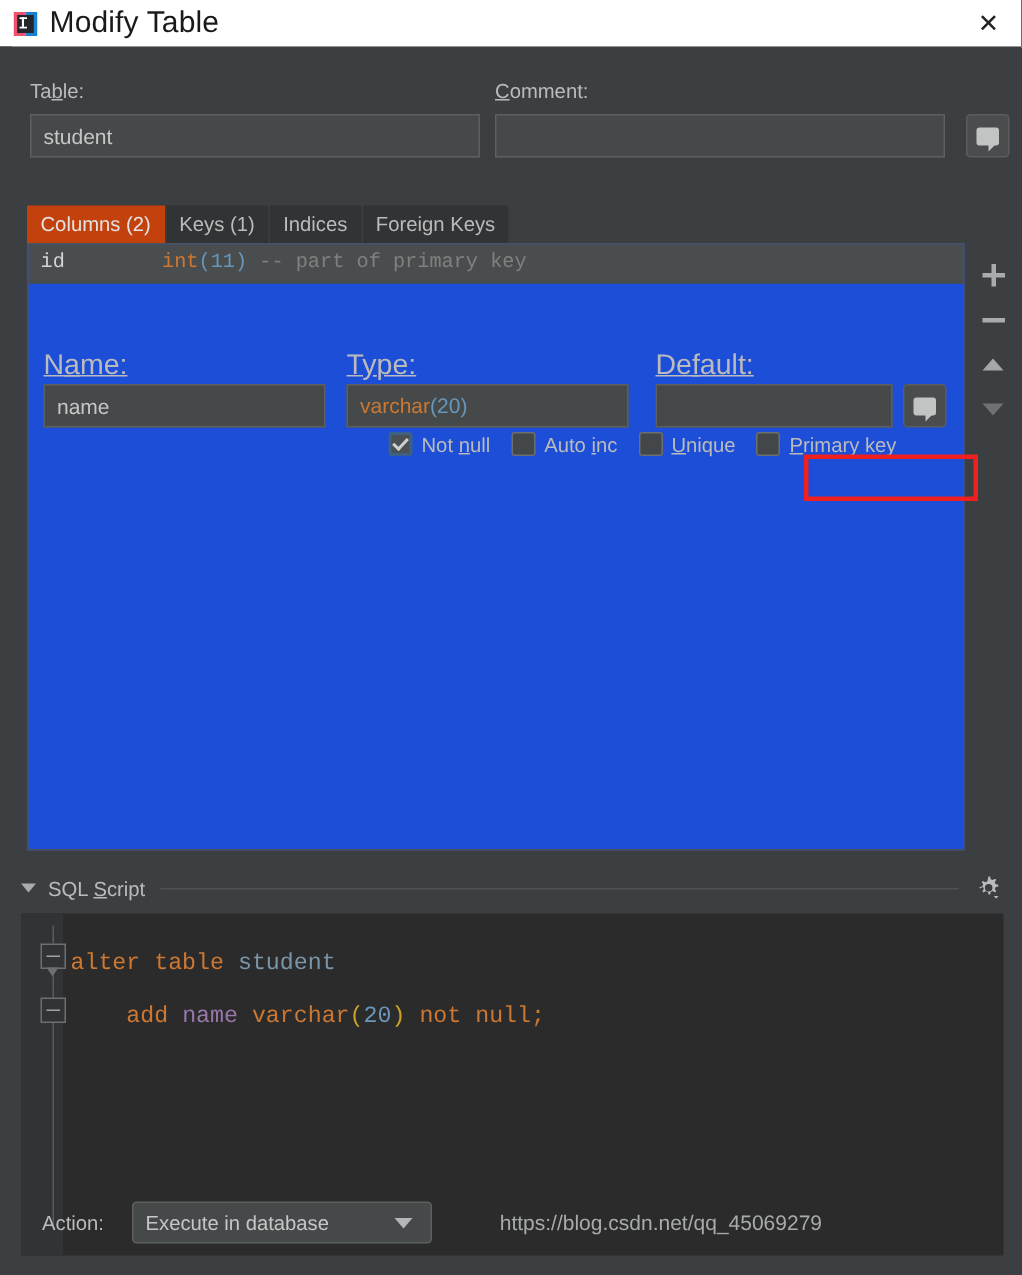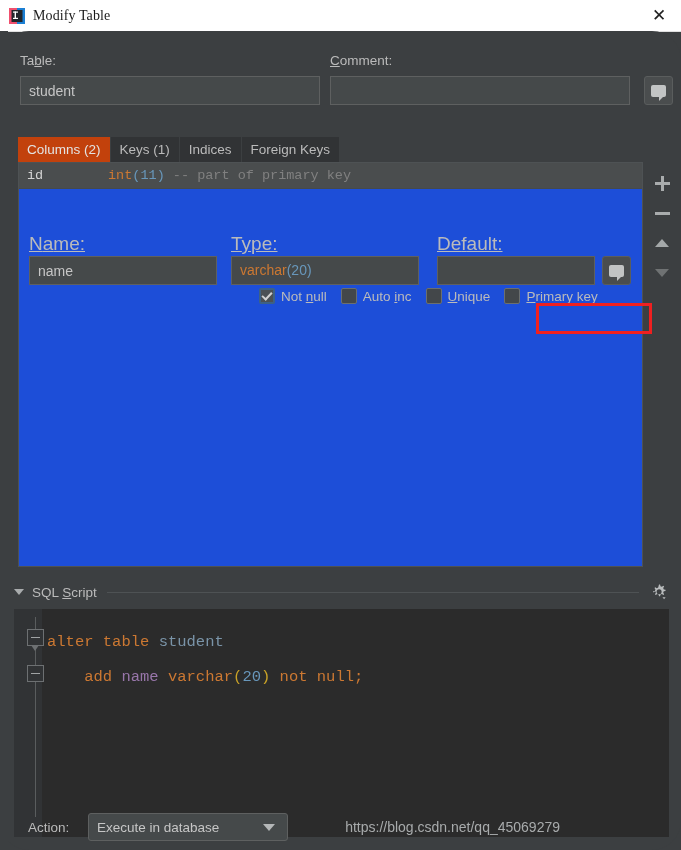--- a/index.html
+++ b/index.html
@@ -29,23 +29,22 @@
   .title-icon {
     width: 16px;
     height: 16px;
     margin-left: 9px;
     margin-right: 8px;
     position: relative;
     flex: 0 0 auto;
   }
   .title-text {
     color: #1a1a1a;
-    font-size: 14px;
+    font-size: 20px;
     letter-spacing: 0.1px;
-    font-family: Liberation Serif, serif;
   }
   .title-close {
     position: absolute;
     right: 0;
     top: 0;
     width: 44px;
     height: 31px;
     display: flex;
     align-items: center;
     justify-content: center;
@@ -57,21 +56,20 @@
 
   
   .dialog {
     position: absolute;
     top: 31px;
     left: 0;
     width: 681px;
     height: 819px;
     background: #3c3f41;
     box-sizing: border-box;
-    border-radius: 29px;
   }
   .edge-strip {
     position: absolute;
     left: 0;
     top: 0;
     width: 8px;
     height: 100%;
     background: #3c3f41;
   }
 
@@ -414,24 +412,23 @@
   .k-orange { color: #cc7832; }
   .k-ident  { color: #7a94a8; }
   .k-purple { color: #9876aa; }
   .k-paren  { color: #c9a227; }
   .k-num    { color: #6897bb; }
 
   
   .bottombar {
     position: absolute;
     left: 0;
-    bottom: 0;
+    bottom: 12px;
     width: 560px;
     height: 44px;
-    padding-left: 12px;
   }
   .action-label {
     position: absolute;
     left: 28px; top: 14px;
     font-size: 13.5px;
     color: #bbbbbb;
   }
   .combo {
     position: absolute;
     left: 88px; top: 7px;

